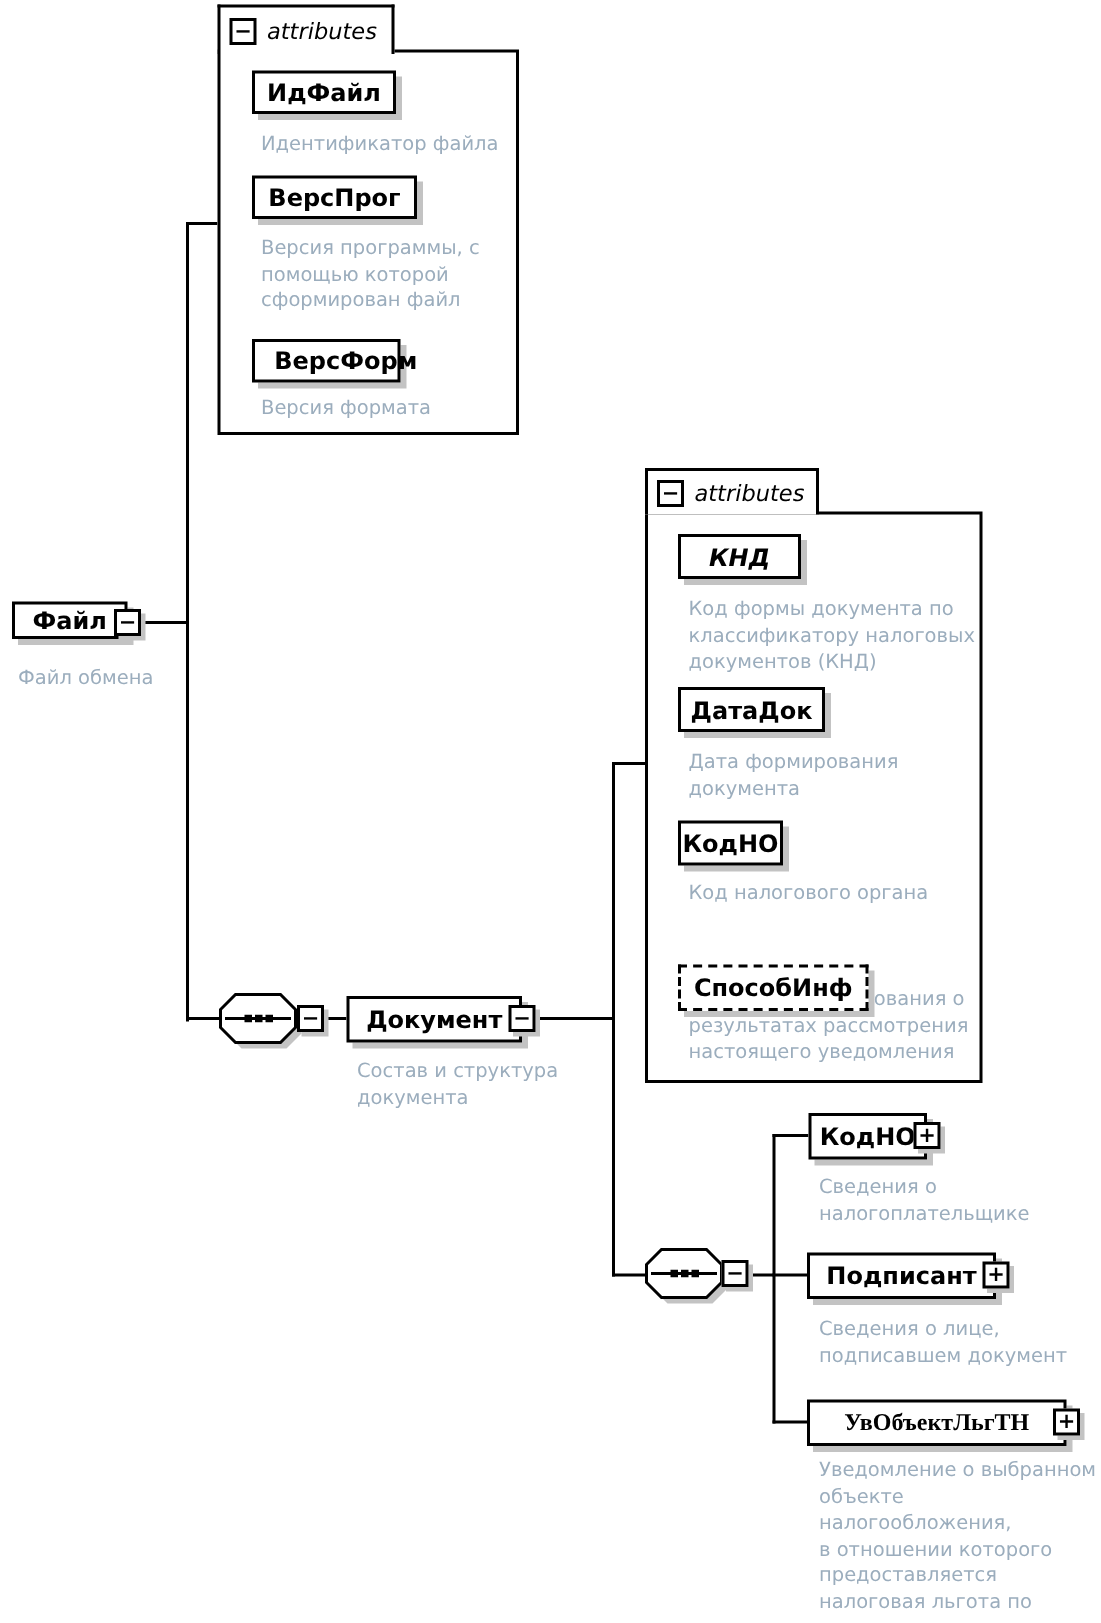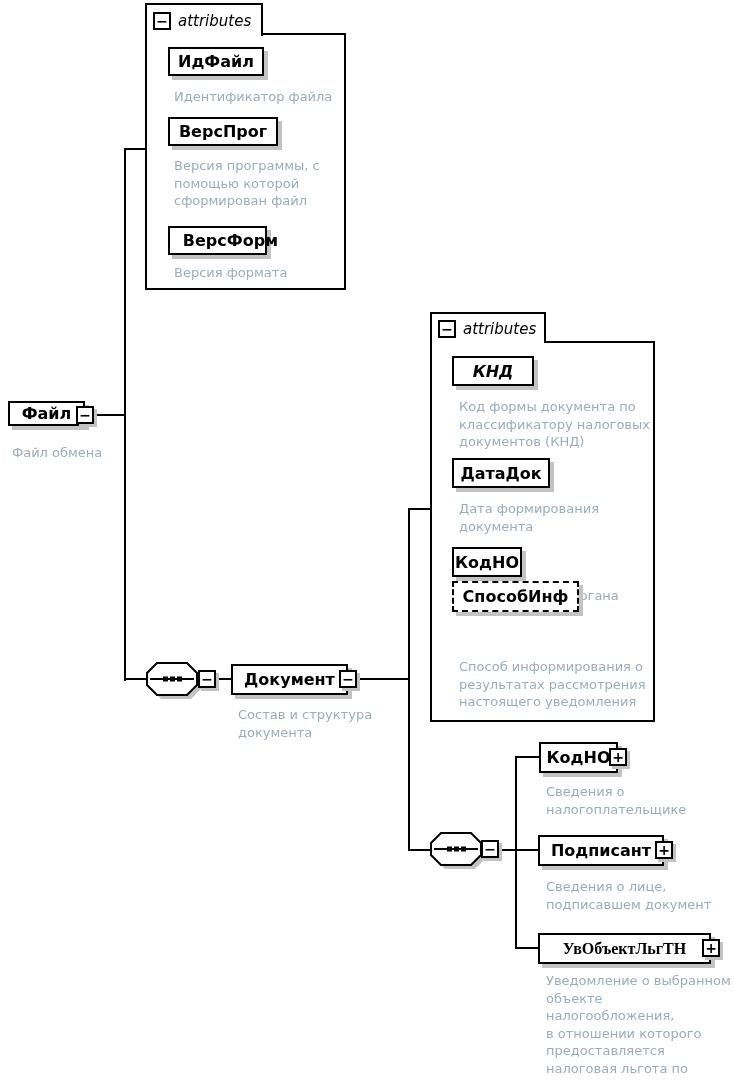--- a/index.html
+++ b/index.html
@@ -126,21 +126,21 @@
     <span>ДатаДок</span>
   </div>
   <div class="ann" style="left:459px;top:500px;">Дата формирования
 документа</div>
 
   <div class="node" style="left:452px;top:547px;width:70px;height:30px;">
     <span>КодНО</span>
   </div>
   <div class="ann" style="left:459px;top:587px;">Код налогового органа</div>
 
-  <div class="node dashed" style="left:452px;top:581px;width:127px;height:31px;text-align:center;">
+  <div class="node dashed" style="left:452px;top:643px;width:127px;height:31px;text-align:center;">
     <span>СпособИнф</span>
   </div>
   <div class="ann" style="left:459px;top:658px;">Способ информирования о
 результатах рассмотрения
 настоящего уведомления</div>
 
   <div class="octagon" style="left:430px;top:832px;">
     <svg width="58" height="40" viewBox="0 0 58 40">
       <polygon points="15,5 45,5 55,15 55,27 45,37 15,37 5,27 5,15" fill="#c3c3c3" stroke="none"></polygon>
       <polygon points="11,1 41,1 51,11 51,23 41,33 11,33 1,23 1,11" fill="#ffffff" stroke="#000000" stroke-width="2"></polygon>

